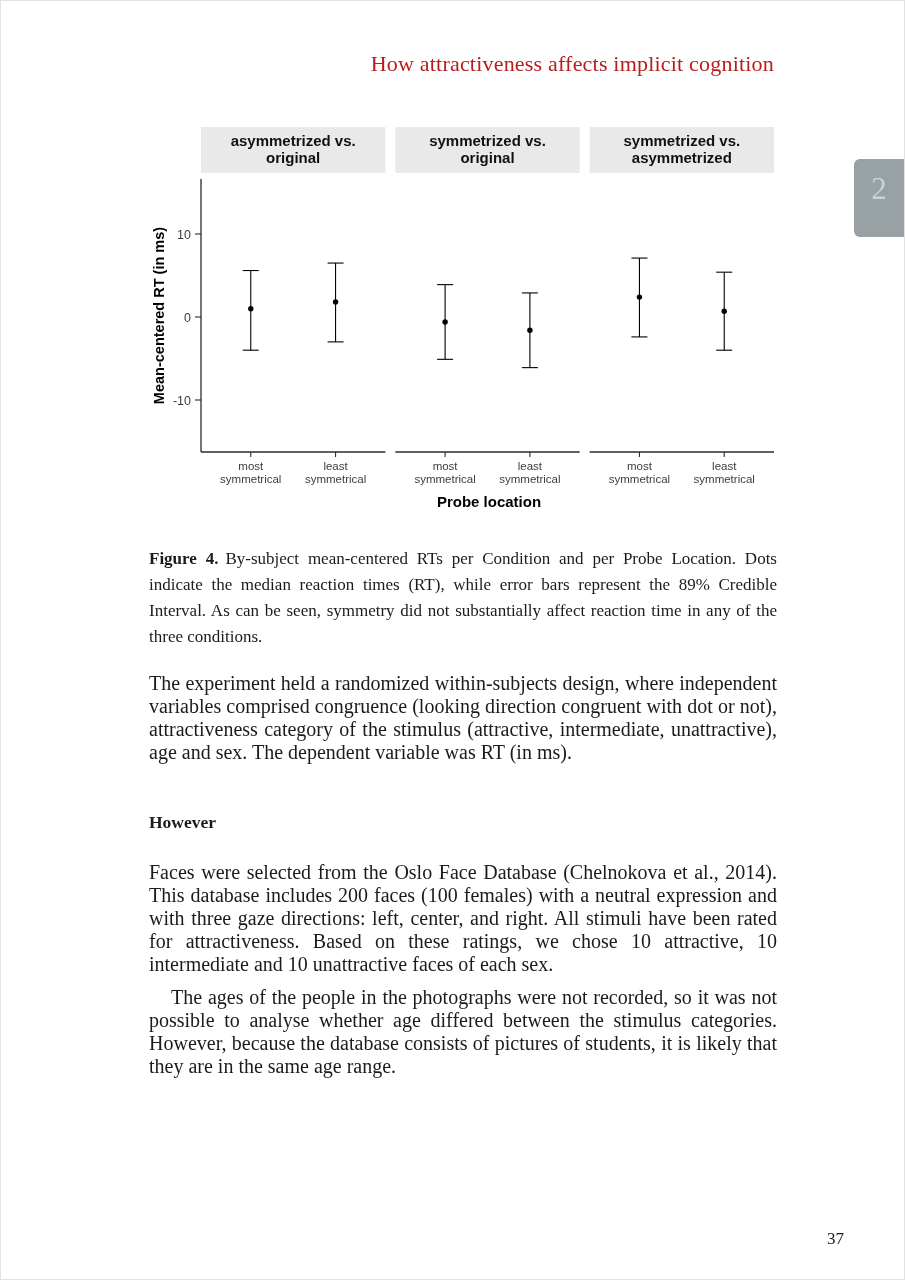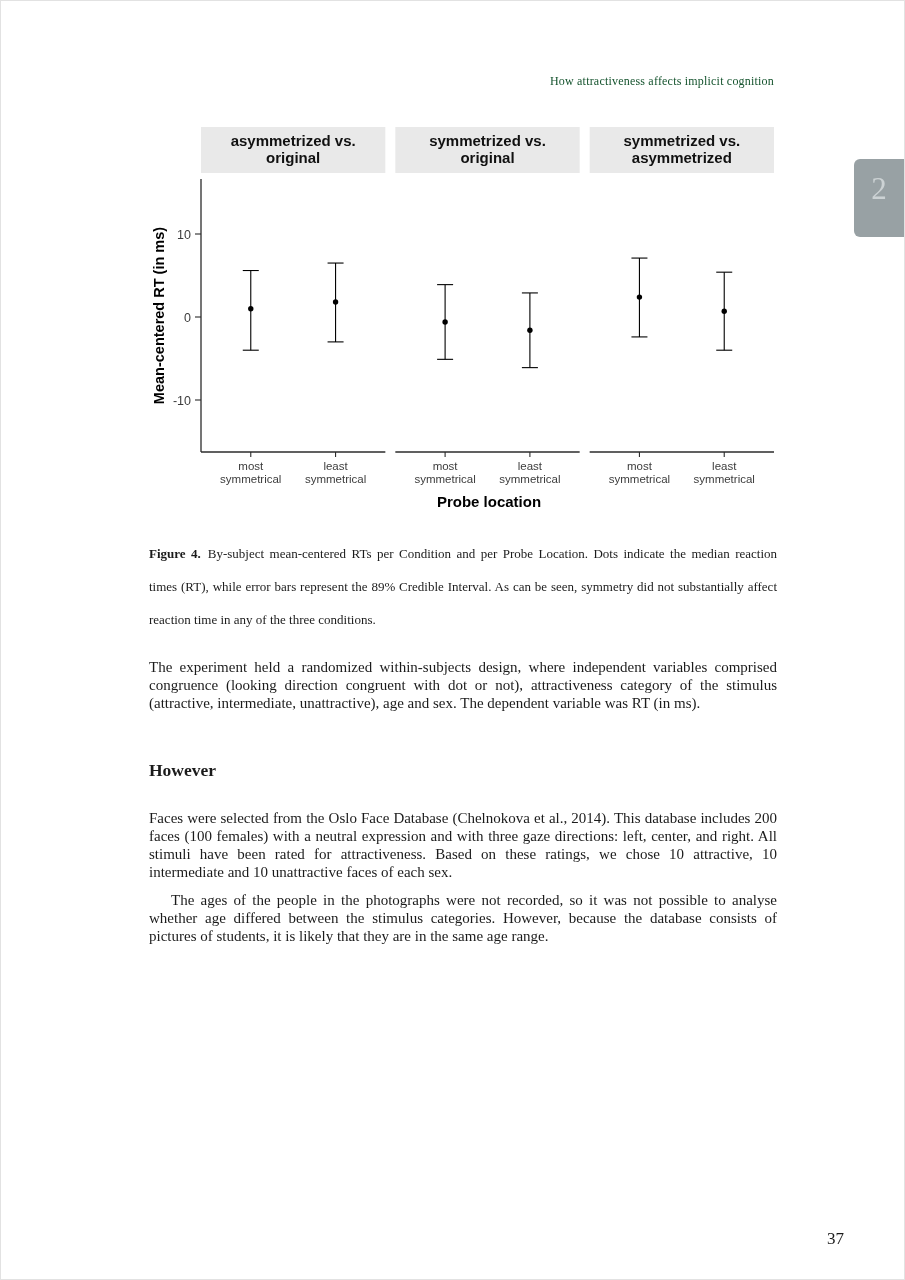--- a/index.html
+++ b/index.html
@@ -9,24 +9,24 @@
     width: 905px;
     height: 1280px;
     background: #ffffff;
     border: 1px solid #e2e2e2;
     overflow: hidden;
     font-family: "Liberation Serif", serif;
     color: #1b1b1b;
   }
   .running-head {
     position: absolute;
-    top: 73px;
+    top: 50px;
     right: 130px;
-    font-size: 12px;
-    color: #14532d;
+    font-size: 22px;
+    color: #b91c1c;
     letter-spacing: 0.2px;
   }
   .chapter-tab {
     position: absolute;
     top: 158px;
     right: 0;
     width: 50px;
     height: 78px;
     background: #98a1a4;
     border-radius: 6px 0 0 6px;
@@ -42,32 +42,32 @@
   }
   .content {
     position: absolute;
     left: 148px;
     top: 126px;
     width: 628px;
   }
   .figure-wrap { width: 628px; }
   svg text { font-family: "Liberation Sans", sans-serif; }
   .caption {
-    margin-top: 18px;
-    font-size: 13px;
-    line-height: 33px;
+    margin-top: 27px;
+    font-size: 17px;
+    line-height: 26px;
     text-align: justify;
   }
   .caption .fig-label { font-weight: bold; margin-right: 7px; }
   h2.section { font-size: 17.5px; font-weight: bold; }
   .h-exp  { margin-top: 54px; }
   .h-stim { margin-top: 48px; }
   p.body {
-    font-size: 15px;
-    line-height: 18px;
+    font-size: 20px;
+    line-height: 23px;
     text-align: justify;
   }
   .p1 { margin-top: 22px; }
   .p2 { margin-top: 28px; }
   .p3 { margin-top: 10px; }
   .indent { text-indent: 22px; }
   .page-number {
     position: absolute;
     top: 1228px;
     right: 60px;

